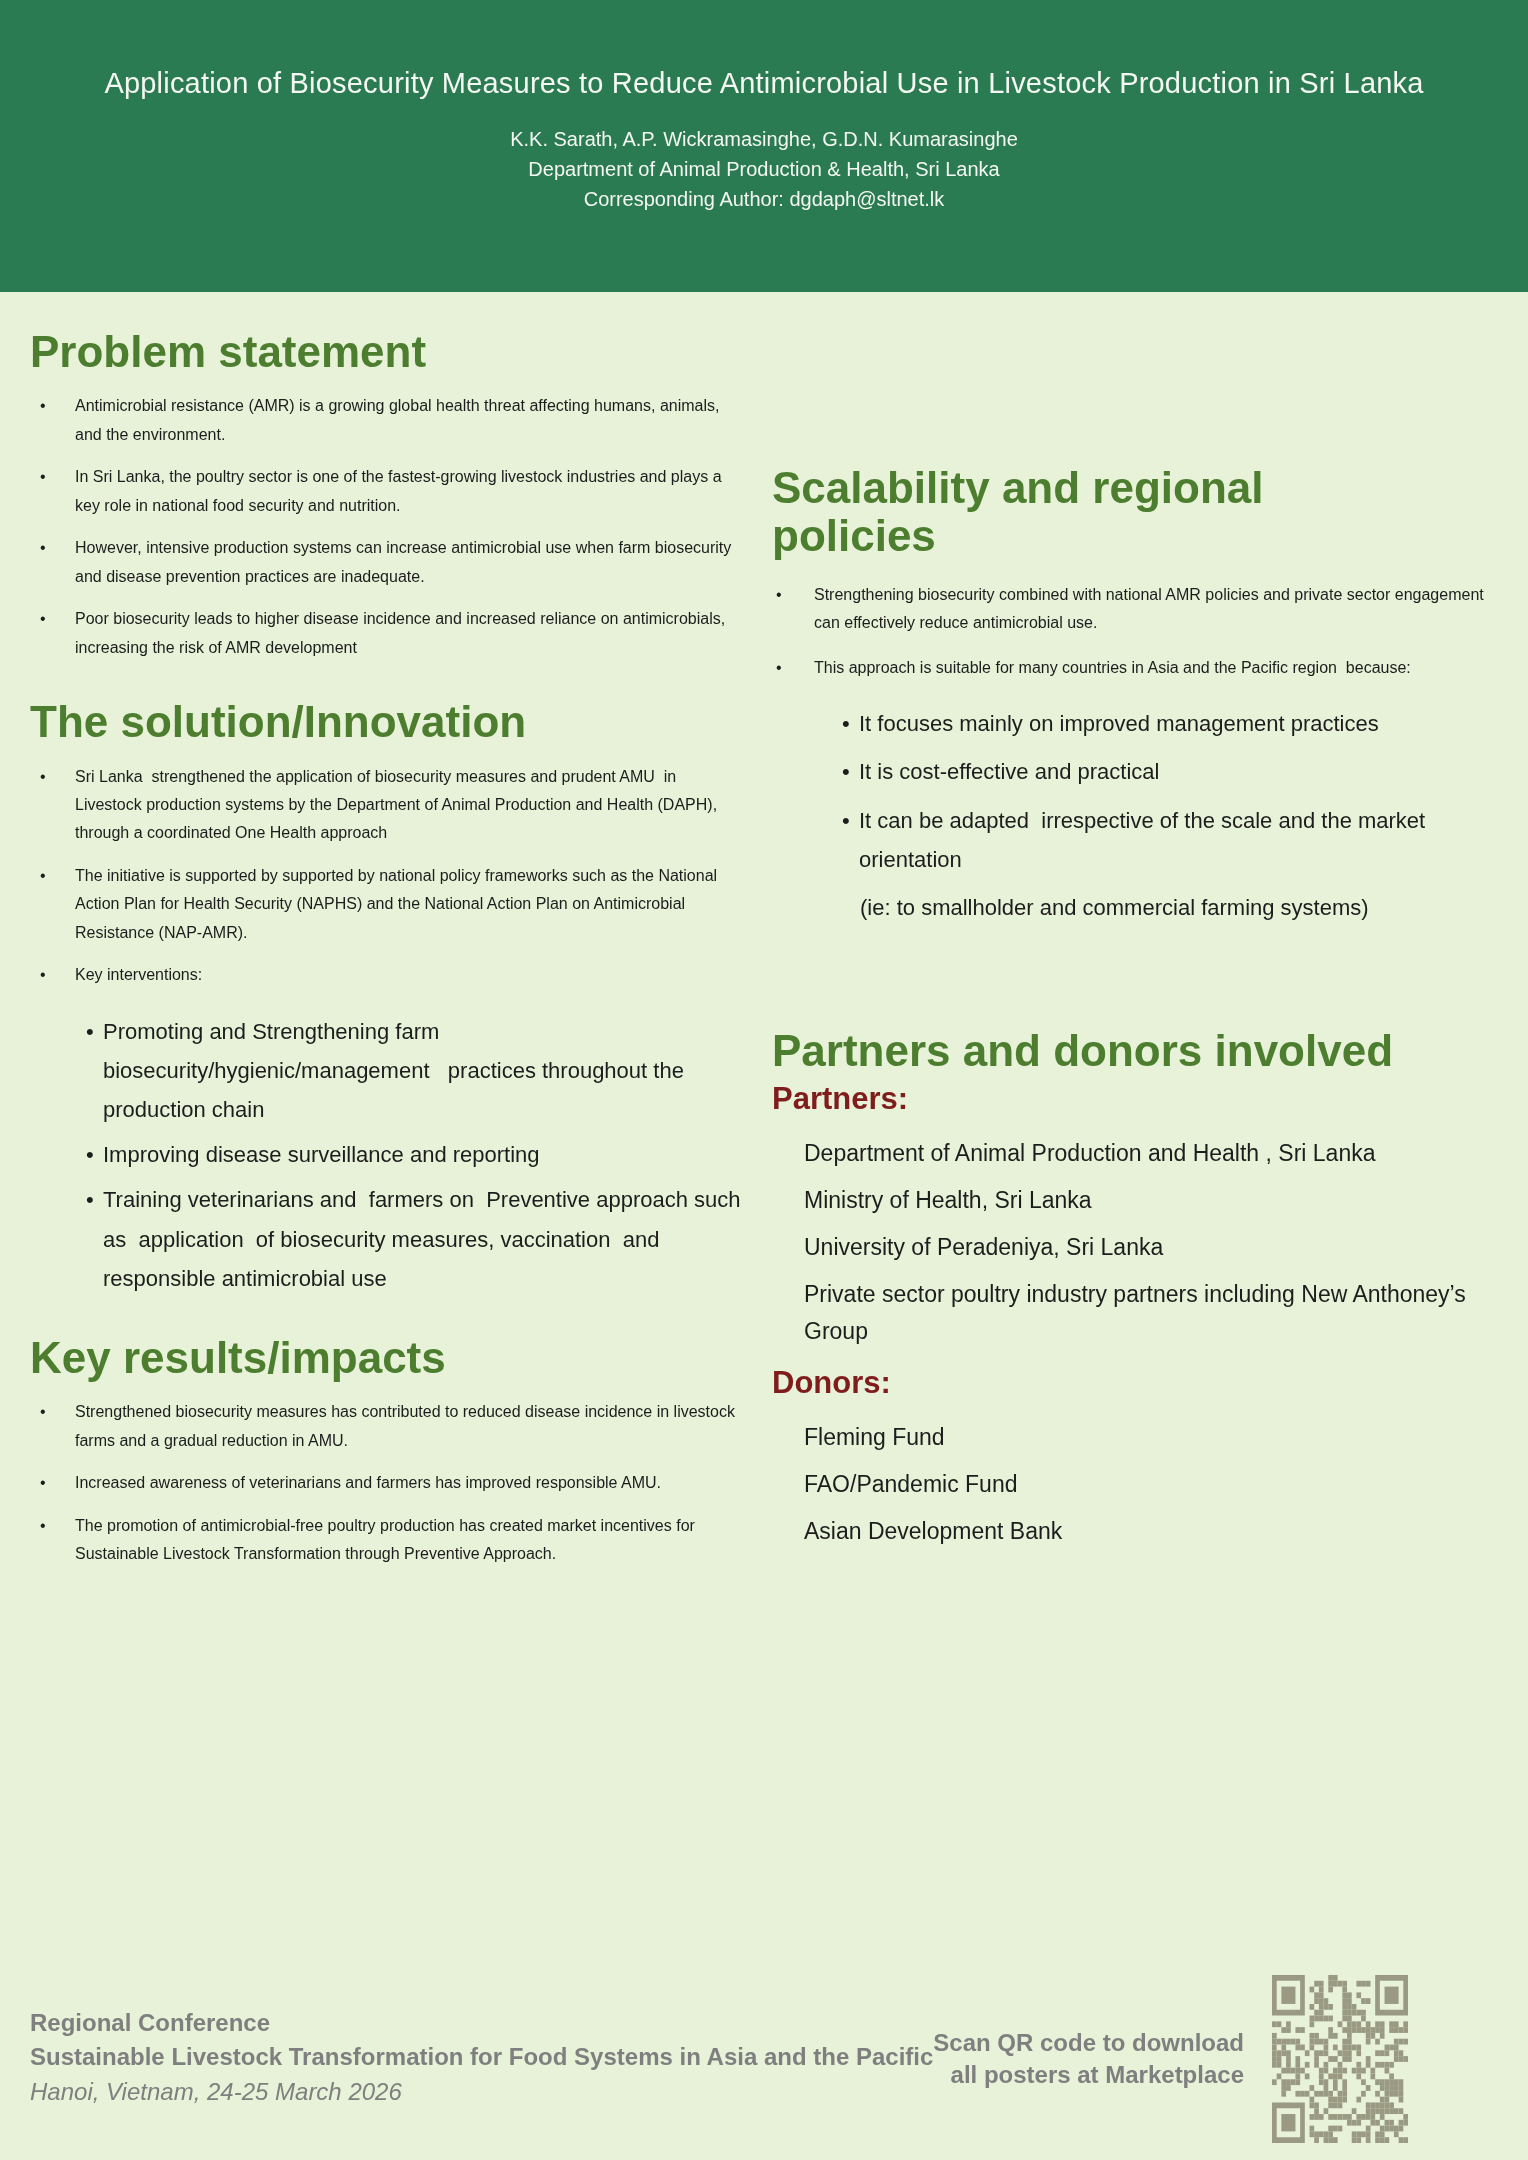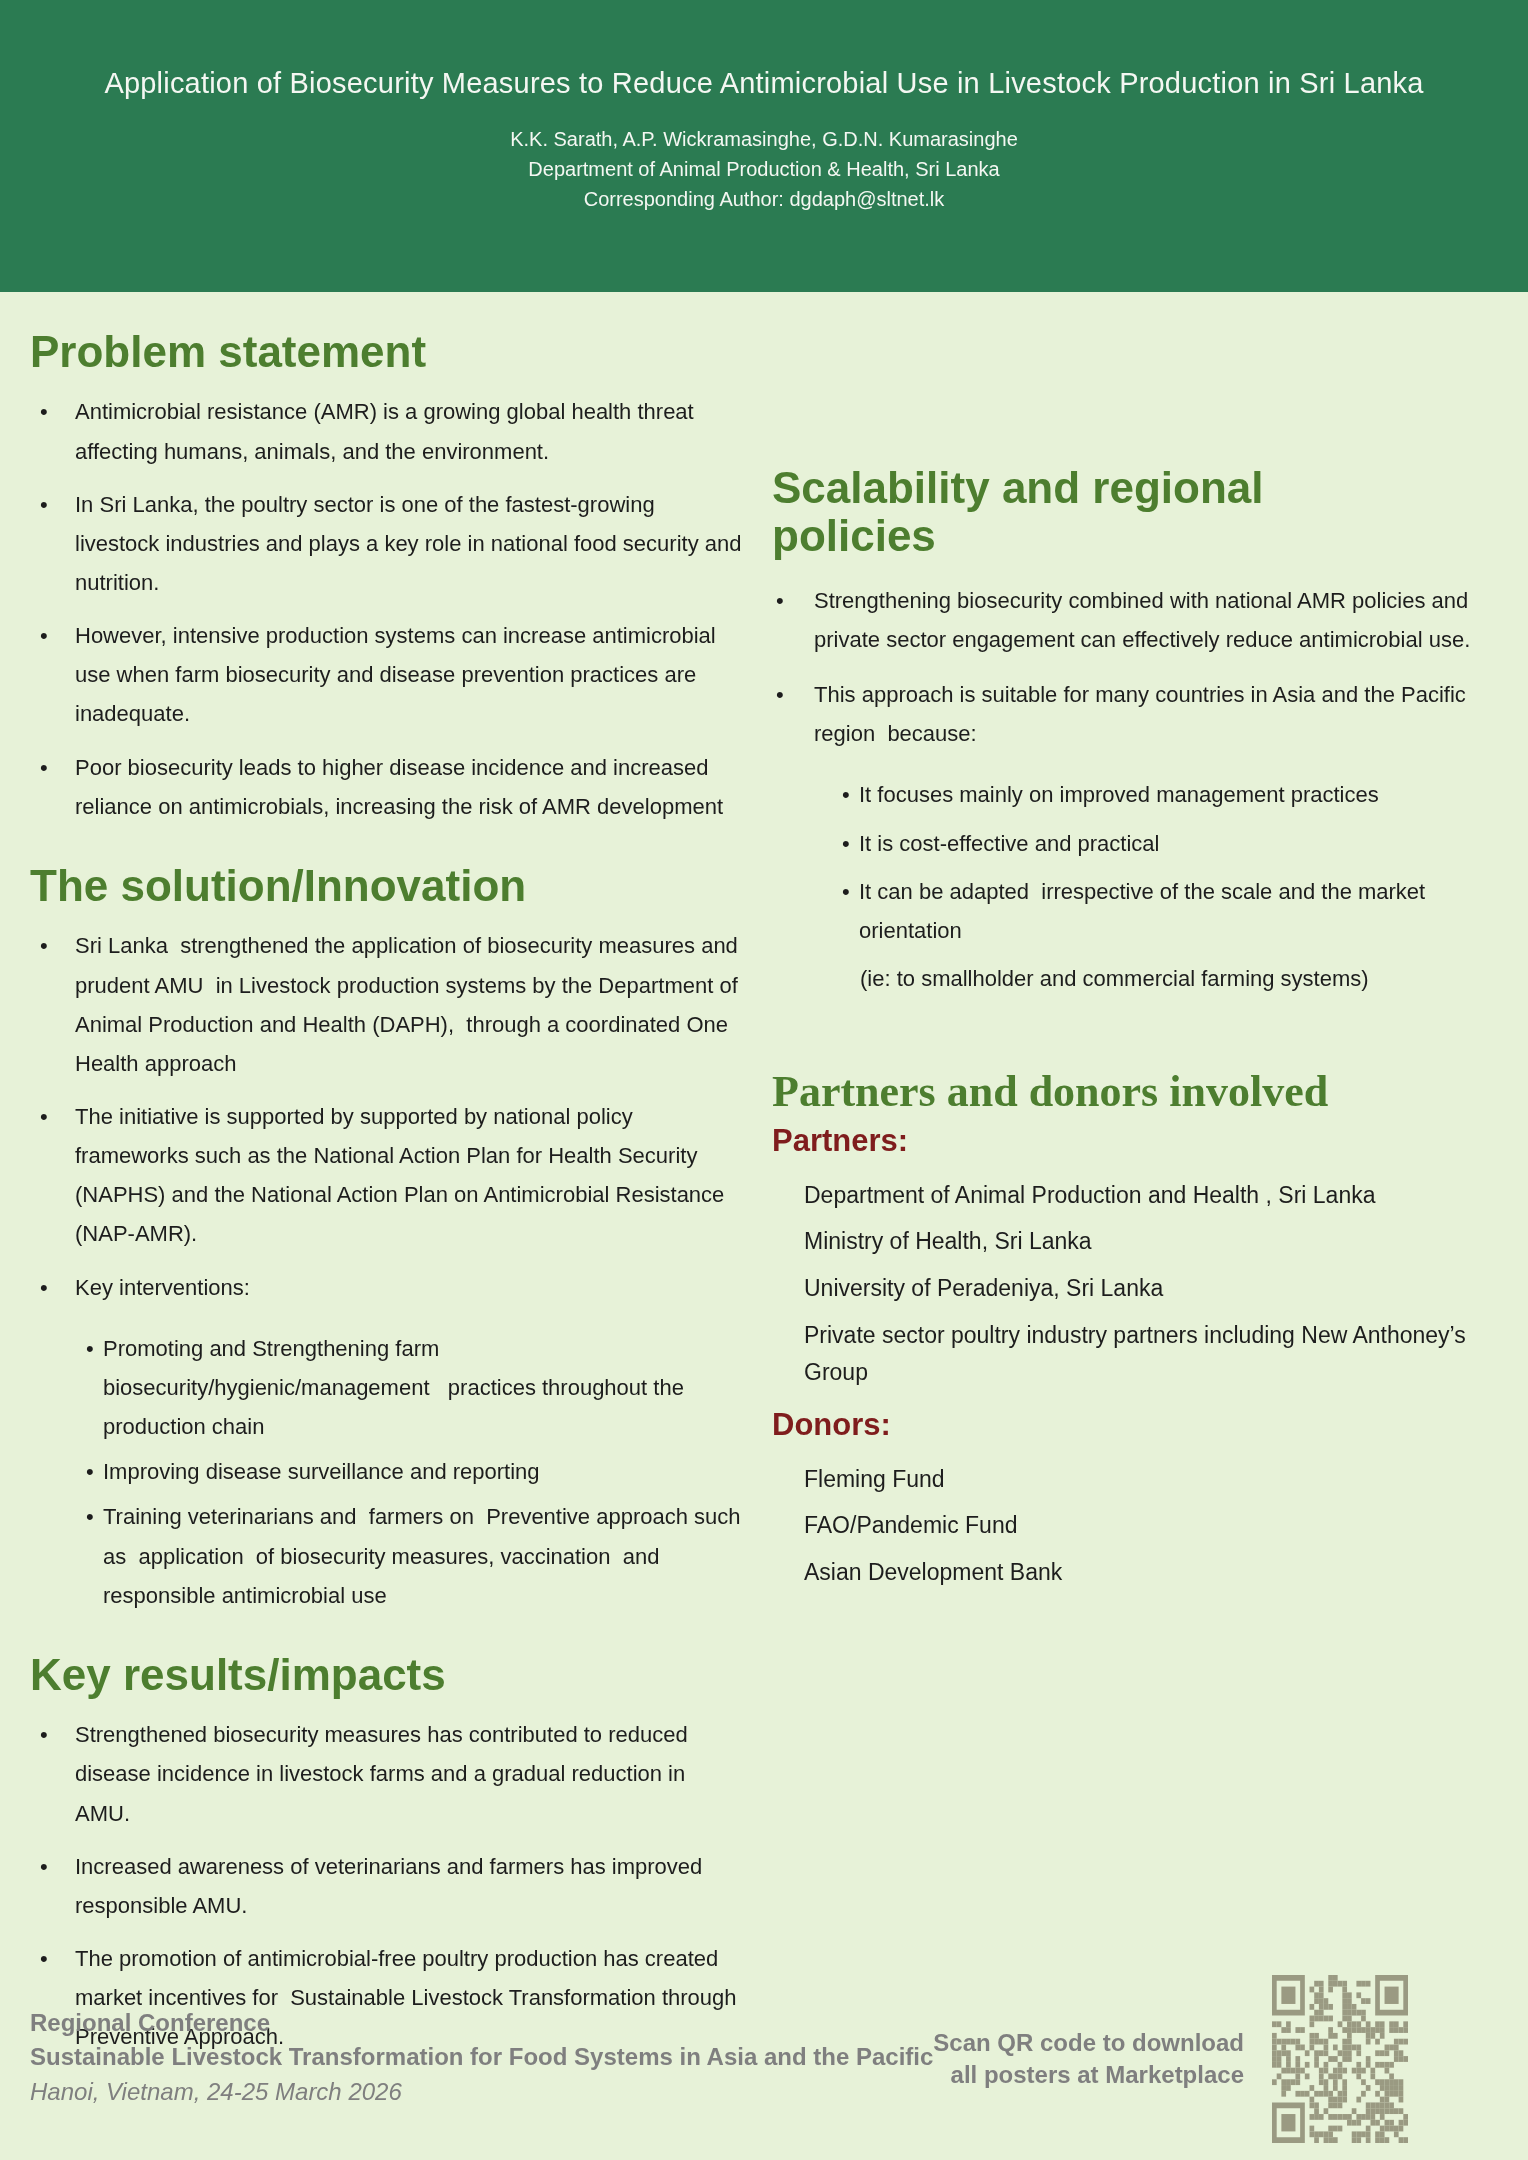--- a/index.html
+++ b/index.html
@@ -50,32 +50,32 @@
   h2{
     color:var(--heading);
     font-size:44px;
     line-height:1.1;
     font-weight:700;
     margin:0 0 16px 0;
   }
   .col-left h2.mt1{margin-top:36px;}
   .col-left h2.mt2{margin-top:36px;}
   .h-scal{max-width:640px;margin-bottom:20px;}
-  .h-partners{margin-top:70px;margin-bottom:6px;font-family:Liberation Serif, serif;}
+  .h-partners{margin-top:100px;margin-bottom:6px;}
   h3{
     color:#7f1d1d;
     font-size:31px;
     font-weight:700;
     margin:0 0 18px 0;
   }
   h3.donors{margin-top:16px;}
   ul{list-style:none;}
   .b-item{
     display:flex;
-    font-size:22px;
+    font-size:16px;
     line-height:1.78;
     color:var(--body);
     margin-bottom:14px;
   }
   .b-item .dot{flex:0 0 45px;padding-left:10px;}
   .dot::before{content:"\2022";}
   .txt{white-space:pre-wrap;}
   .col-right .b-item{margin-bottom:16px;}
   .col-right .b-item .dot{flex:0 0 42px;padding-left:4px;}
   .sublist{margin-top:22px;}

